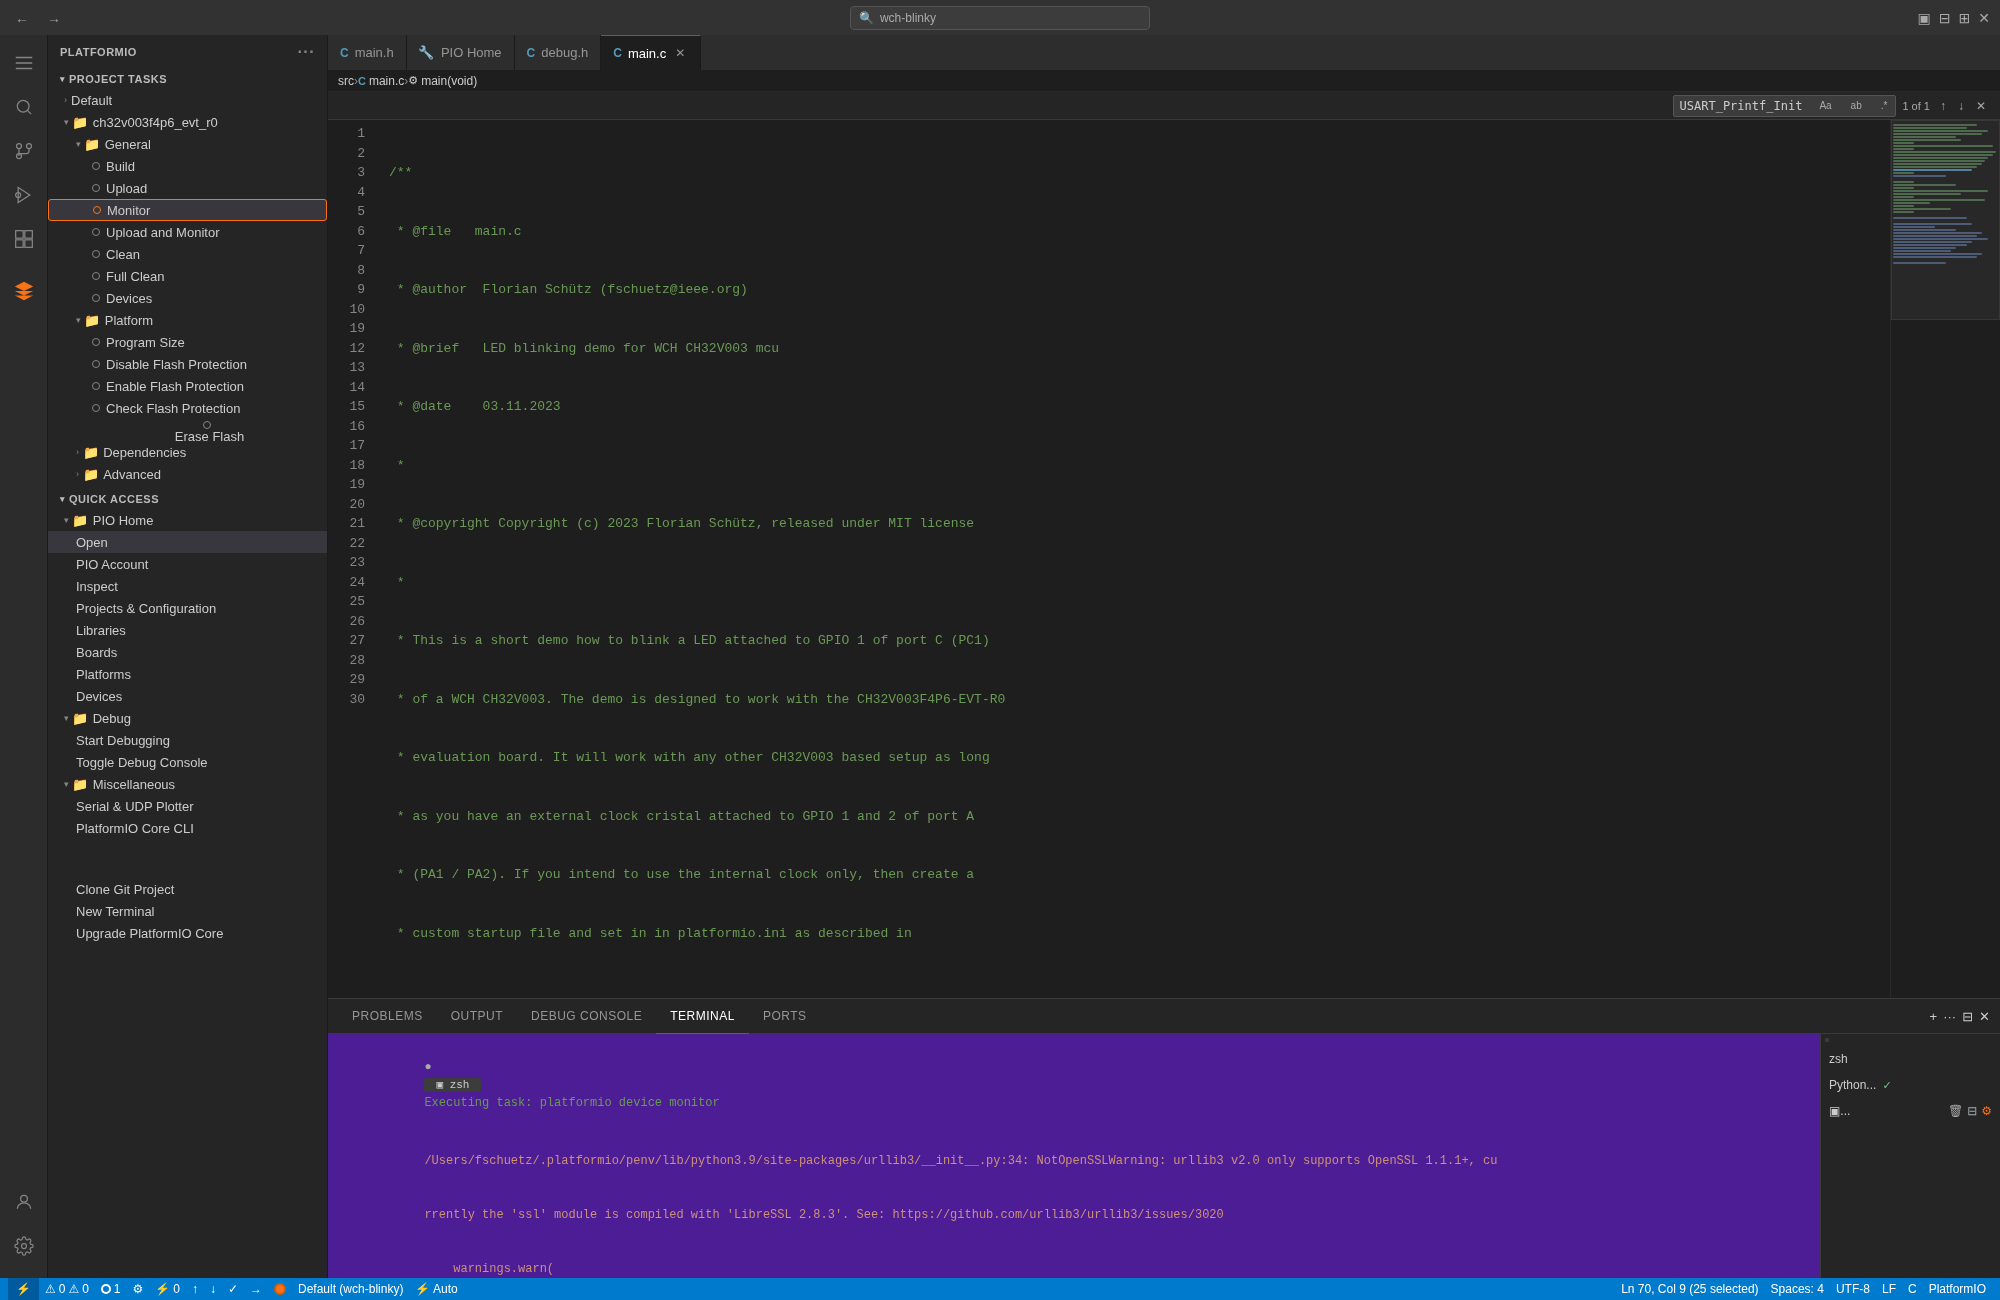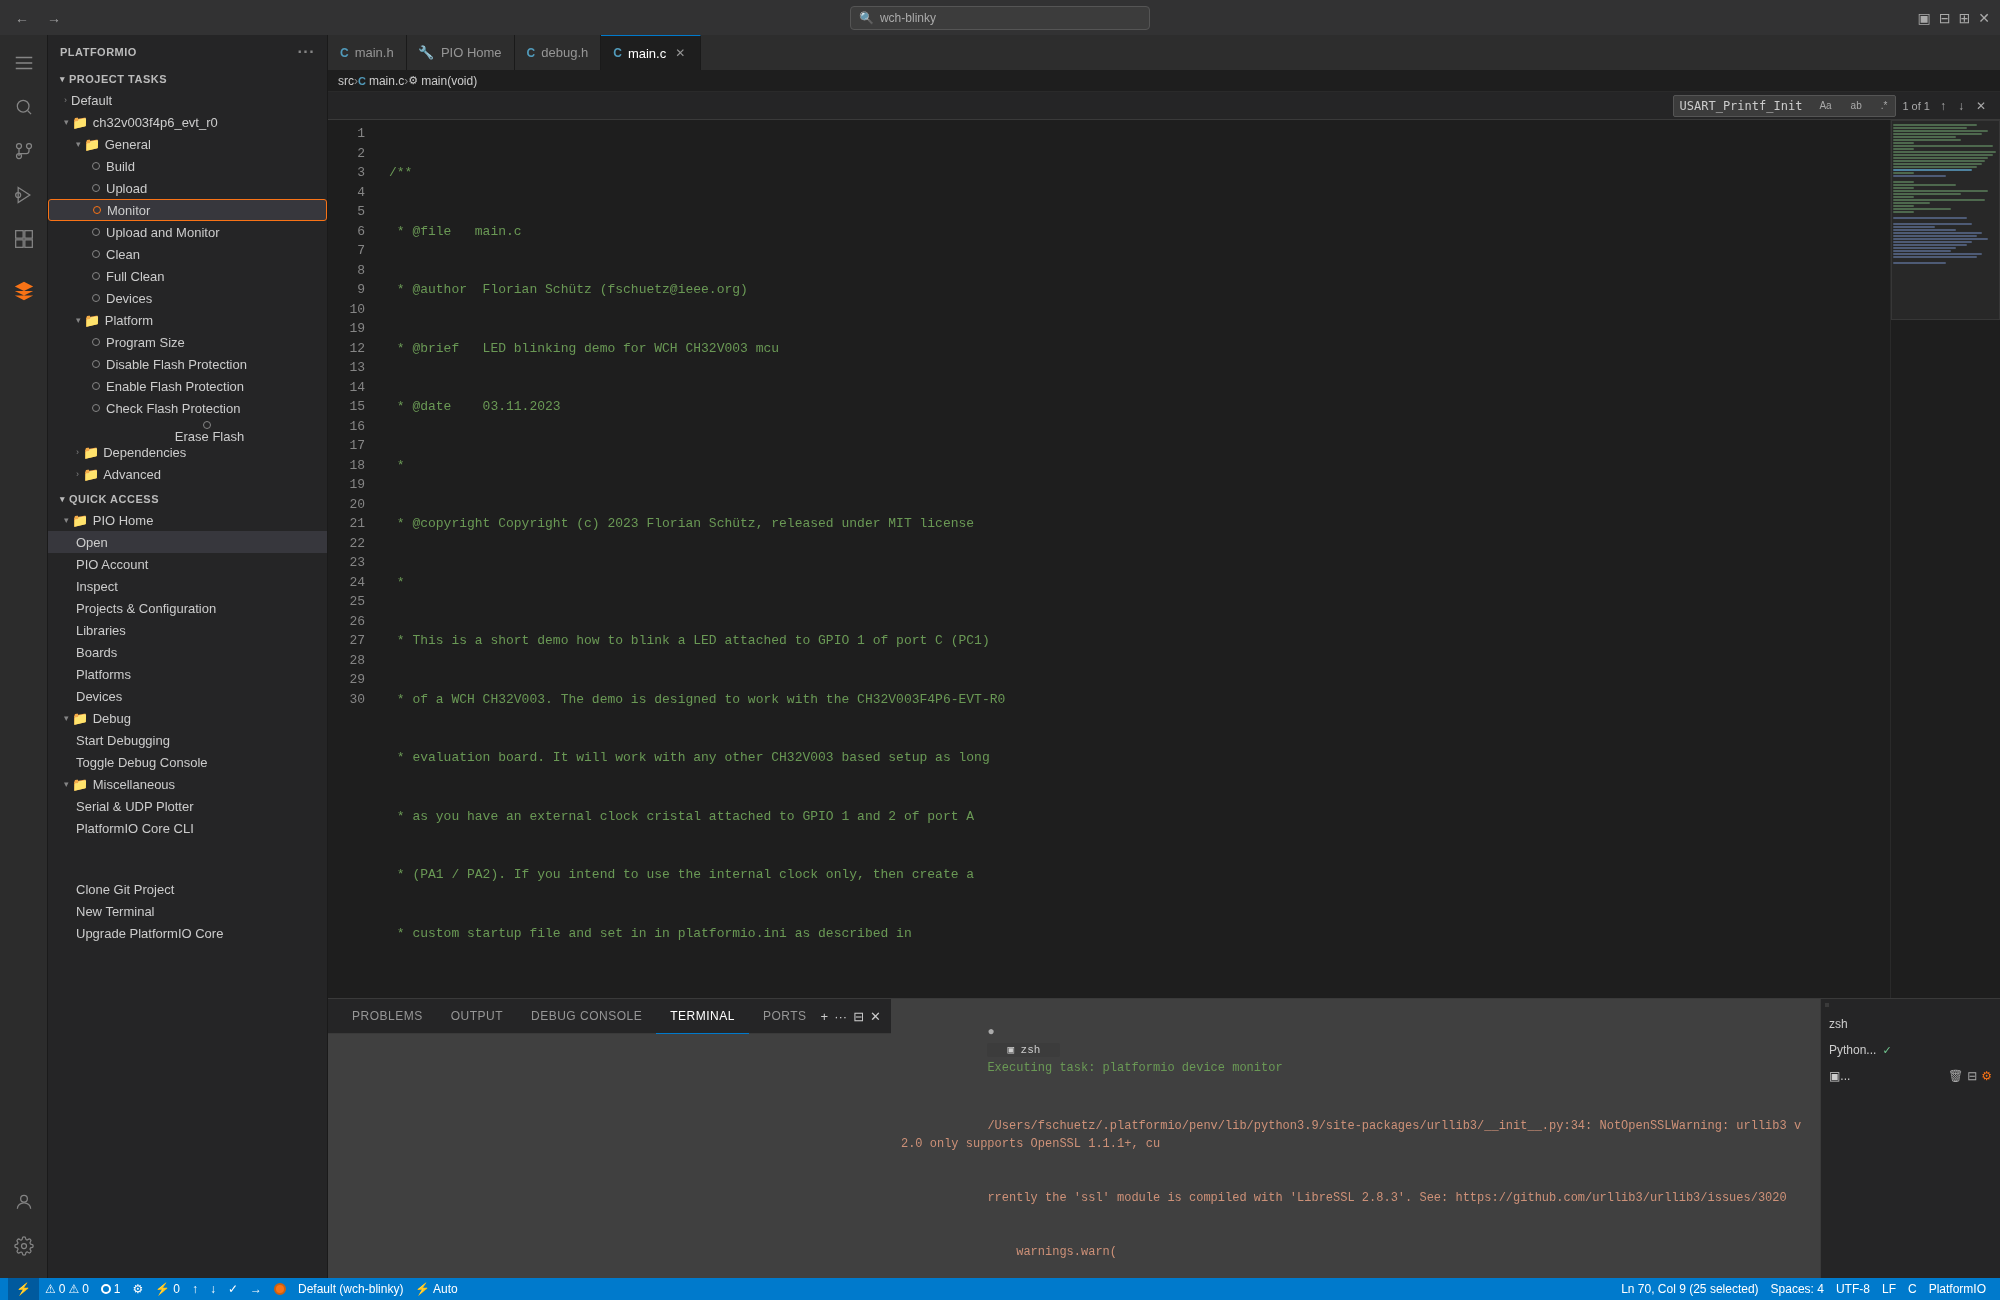--- a/index.html
+++ b/index.html
@@ -328,24 +328,24 @@
       left: 0;
       right: 0;
       height: 200px;
       background: rgba(100,100,100,0.15);
       border: 1px solid rgba(200,200,200,0.1);
     }
 
     
     .panel-area {
       height: 280px;
-      background: #404040;
+      background: #4c1d95;
       border-top: 1px solid #3a3a3a;
       display: flex;
-      flex-direction: row;
+      flex-direction: column;
       flex-shrink: 0;
     }
     .panel-tabs {
       height: 35px;
       background: #252526;
       display: flex;
       align-items: center;
       padding: 0 10px;
       border-bottom: 1px solid #3a3a3a;
       gap: 0;
@@ -903,21 +903,21 @@
           <span style="cursor:pointer;">+</span>
           <span style="cursor:pointer;">···</span>
           <span style="cursor:pointer;">⊟</span>
           <span style="cursor:pointer;">✕</span>
         </div>
       </div>
       <div style="display: flex; flex: 1; overflow: hidden;">
         <div class="panel-content">
           <div class="terminal-line">
             <span style="color:#aaa; margin-right:6px;">●</span>
-            <span style="background:#3c3c3c; color:#cccccc; padding: 1px 20px; font-size:11px; margin-right:6px; border-radius:2px;">▣ zsh</span>
+            <span style="background:#3c3c3c; color:#cccccc; padding: 1px 12px; font-size:11px; margin-right:6px; border-radius:2px;">▣ zsh</span>
             <span class="terminal-executing">Executing task: platformio device monitor</span>
           </div>
           <div class="terminal-line" style="color: #ce9178; margin-top:4px;">
             /Users/fschuetz/.platformio/penv/lib/python3.9/site-packages/urllib3/__init__.py:34: NotOpenSSLWarning: urllib3 v2.0 only supports OpenSSL 1.1.1+, cu
           </div>
           <div class="terminal-line" style="color: #ce9178;">
             rrently the 'ssl' module is compiled with 'LibreSSL 2.8.3'. See: https://github.com/urllib3/urllib3/issues/3020
           </div>
           <div class="terminal-line" style="color: #ce9178;">
             &nbsp;&nbsp;&nbsp;&nbsp;warnings.warn(

